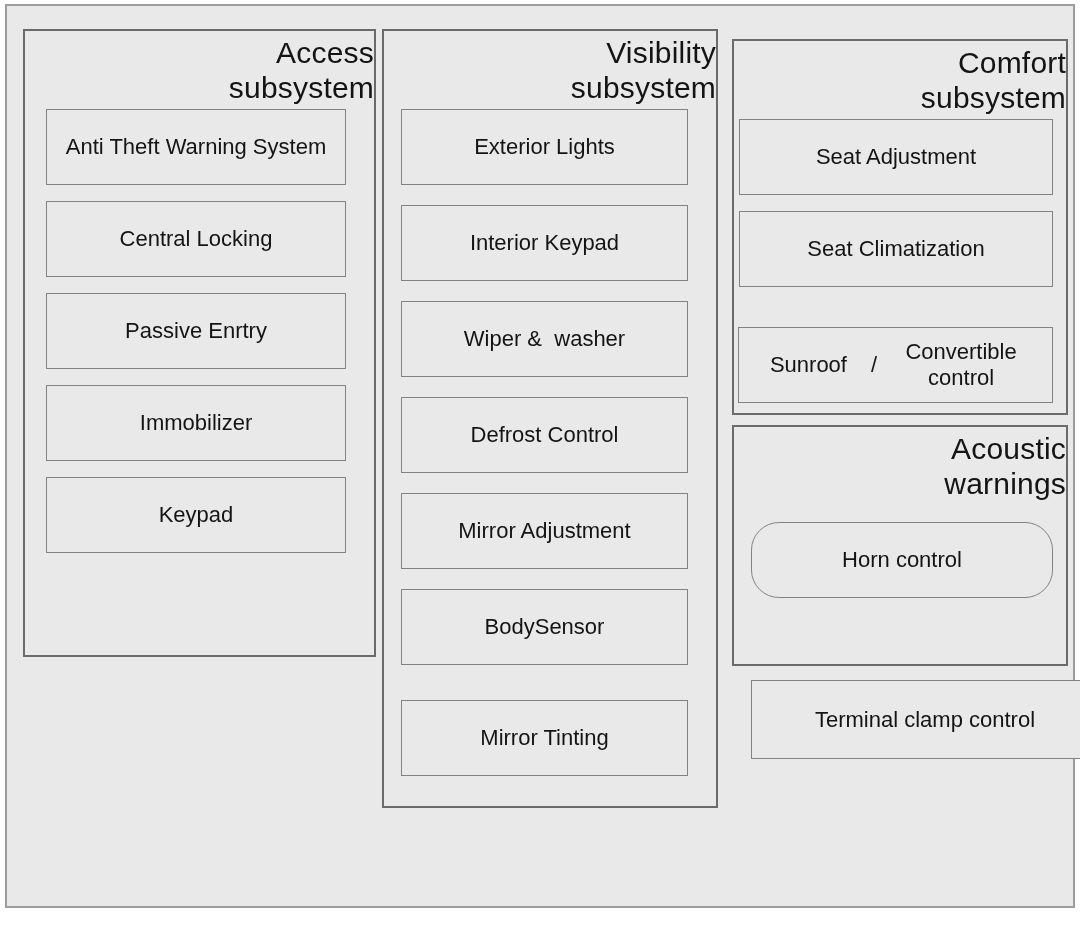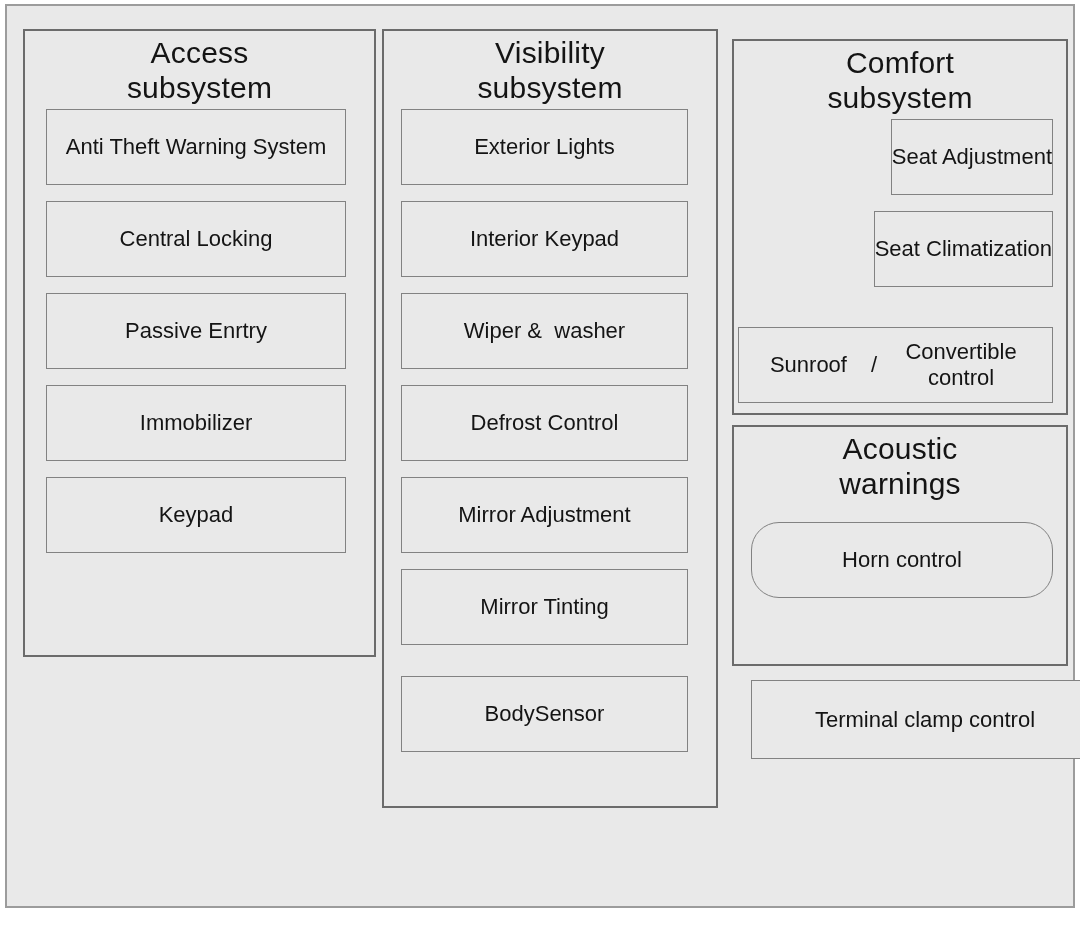--- a/index.html
+++ b/index.html
@@ -15,39 +15,39 @@
     background:var(--panel-fill, #e9e9e9);
     border:2px solid var(--outer-border, #9c9c9c);
   }
   .group {
     position:absolute; box-sizing:border-box;
     border:2px solid var(--group-border, #6b6b6b);
     display:flex; flex-direction:column;
   }
   .group-title {
     margin:4px 0 0 0; font-size:30px; line-height:35px; font-weight:400;
-    text-align:center; white-space:pre-line; letter-spacing:0.2px;
+    text-align:right; white-space:pre-line; letter-spacing:0.2px;
   }
   .items {
     display:flex; flex-direction:column; row-gap:16px; margin-top:4px;
   }
   .item {
     box-sizing:border-box; height:76px;
     border:1px solid var(--item-border, #828282);
     background:var(--panel-fill, #e9e9e9);
     display:flex; align-items:center; justify-content:center;
     font-size:22px; text-align:center; white-space:pre-wrap;
   }
   .access     { left:16px;  top:23px;  width:353px; height:628px; }
   .visibility { left:375px; top:23px;  width:336px; height:779px; }
   .comfort    { left:725px; top:33px;  width:336px; height:376px; }
   .acoustic   { left:725px; top:419px; width:336px; height:241px; }
   .access .items     { padding:0 28px 0 21px; }
-  .visibility .items { padding:0 28px 0 17px; }
-  .comfort .items    { padding:0 13px 0 5px;align-items:flex-end; }
+  .visibility .items { padding:0 28px 0 17px;gap:20px; }
+  .comfort .items    { padding:0 13px 0 5px; }
   .visibility .items .item:nth-child(7) { margin-top:15px; }
   .acoustic .items { padding:0 13px 0 17px; }
   .acoustic .items .item { margin-top:17px;border-radius:28px; }
   .combo {
     margin:40px 13px 0 4px;
     column-gap:24px; font-size:22px;
   }
   .combo .combo-right {
     max-width:120px; text-align:center; line-height:26px;
   }
@@ -96,24 +96,24 @@
           <div class="item">
           <span>Wiper &amp;  washer</span>
         </div>
           <div class="item">
           <span>Defrost Control</span>
         </div>
           <div class="item">
           <span>Mirror Adjustment</span>
         </div>
           <div class="item">
-          <span>Mirror Tinting</span>
+          <span>BodySensor</span>
         </div>
           <div class="item">
-          <span>BodySensor</span>
+          <span>Mirror Tinting</span>
         </div>
         </div>
     </section>
 
     <section class="group comfort">
       <h2 class="group-title">Comfort
 subsystem</h2>
       <div class="items">
           <div class="item">
           <span>Seat Adjustment</span>

